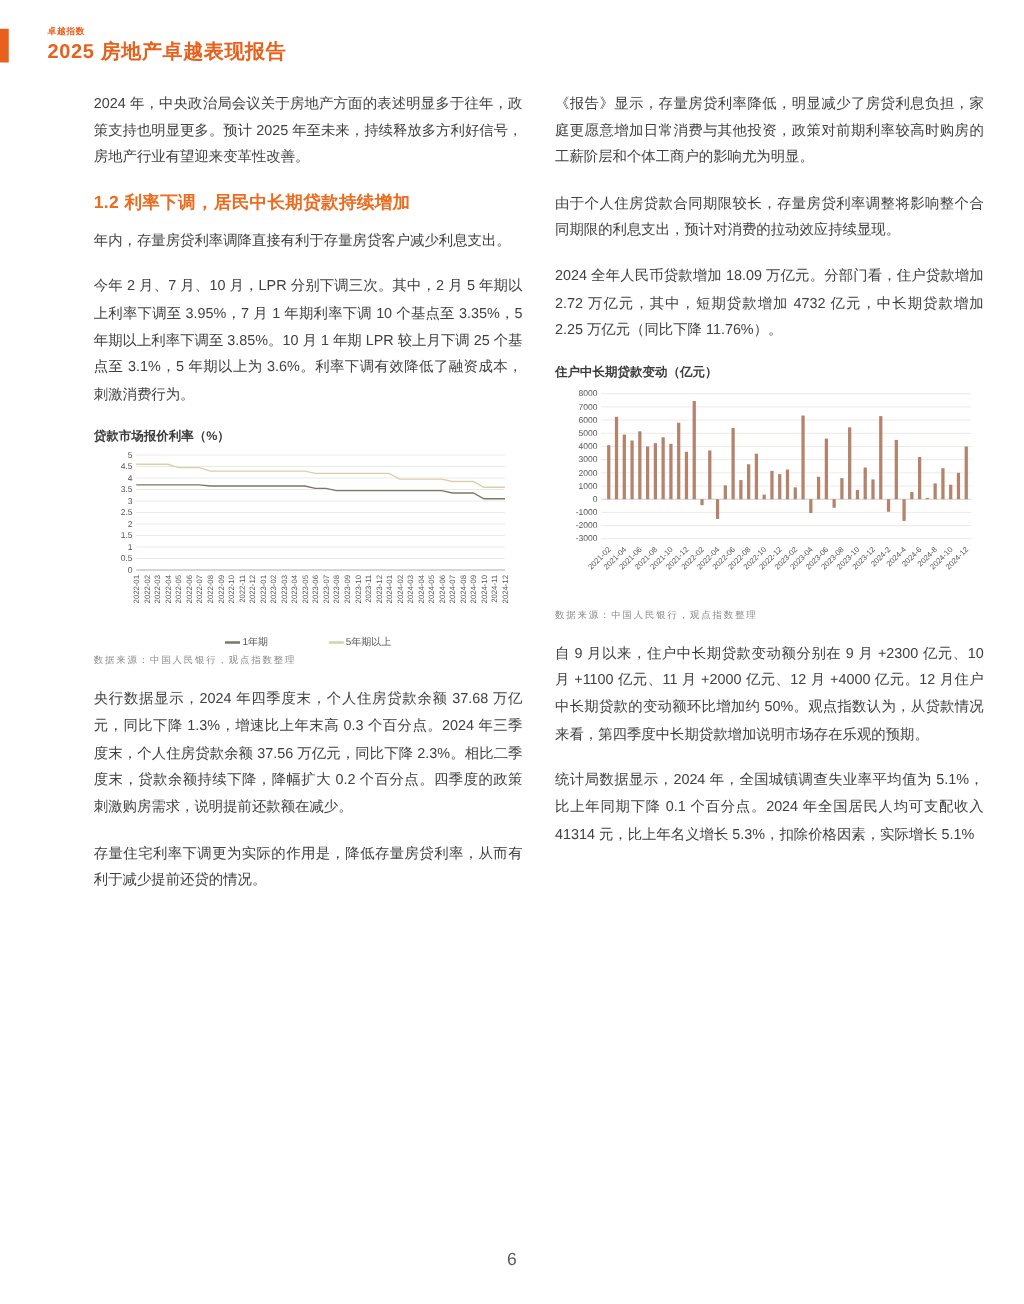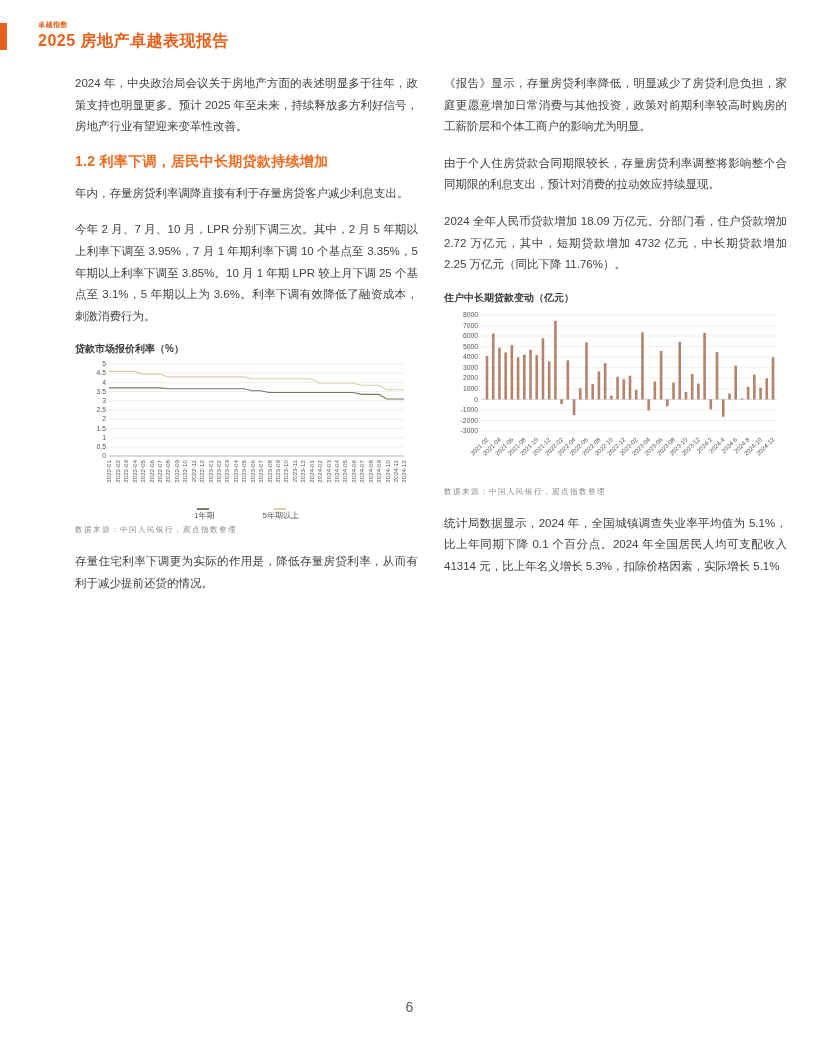--- a/index.html
+++ b/index.html
@@ -22,21 +22,21 @@
     margin:0 0 15px; color:#414141;
   }
   .col h2 {
     font-size:14px; font-weight:bold; color:#ed6b1e;
     margin:10px 0 12px; letter-spacing:.3px;
   }
   
   figure.chart { margin:6px 0 16px; }
   figcaption { font-size:10px; font-weight:bold; color:#3d3d3d; margin-bottom:2px; }
   .legend { display:flex; justify-content:center; gap:48px; margin-top:0; }
-  .legend .li { font-size:8px; color:#555; display:flex; align-items:center;flex-direction:column; }
+  .legend .li { font-size:8px; color:#555; display:flex; align-items:center; }
   .legend .sw { display:inline-block; width:12px; height:2px; margin-right:2px; }
   .source { font-size:7.5px; color:#8a8a8a; margin-top:4px; letter-spacing:1.5px; }
   svg { display:block; margin:0 auto; }
   
   footer { position:absolute; bottom:28px; left:0; width:100%; text-align:center; }
   .pagenum { font-size:14px; color:#5a5a5a; font-family:"Liberation Sans", sans-serif; }
 </style>
 </head>
 <body>
 
@@ -128,20 +128,21 @@
               <span>1年期</span>
             </span>
           <span class="li">
               <i class="sw" style="background: rgb(217, 208, 166);"></i>
               <span>5年期以上</span>
             </span>
         </div>
         <div class="source">数据来源：中国人民银行，观点指数整理</div>
       </figure>
 
+      <p>央行数据显示，2024 年四季度末，个人住房贷款余额 37.68 万亿元，同比下降 1.3%，增速比上年末高 0.3 个百分点。2024 年三季度末，个人住房贷款余额 37.56 万亿元，同比下降 2.3%。相比二季度末，贷款余额持续下降，降幅扩大 0.2 个百分点。四季度的政策刺激购房需求，说明提前还款额在减少。</p>
       <p>存量住宅利率下调更为实际的作用是，降低存量房贷利率，从而有利于减少提前还贷的情况。</p>
     </section>
 
     <section class="col">
       <p>《报告》显示，存量房贷利率降低，明显减少了房贷利息负担，家庭更愿意增加日常消费与其他投资，政策对前期利率较高时购房的工薪阶层和个体工商户的影响尤为明显。</p>
       <p>由于个人住房贷款合同期限较长，存量房贷利率调整将影响整个合同期限的利息支出，预计对消费的拉动效应持续显现。</p>
       <p>2024 全年人民币贷款增加 18.09 万亿元。分部门看，住户贷款增加 2.72 万亿元，其中，短期贷款增加 4732 亿元，中长期贷款增加 2.25 万亿元（同比下降 11.76%）。</p>
 
       <figure class="chart">
         <figcaption>住户中长期贷款变动（亿元）</figcaption>
@@ -238,20 +239,21 @@
             <text x="261.82608695652175" y="133" text-anchor="end" font-size="6.2" fill="#555" transform="rotate(-45 261.82608695652175 133)">2024-2</text>
             <text x="274.2608695652174" y="133" text-anchor="end" font-size="6.2" fill="#555" transform="rotate(-45 274.2608695652174 133)">2024-4</text>
             <text x="286.695652173913" y="133" text-anchor="end" font-size="6.2" fill="#555" transform="rotate(-45 286.695652173913 133)">2024-6</text>
             <text x="299.1304347826087" y="133" text-anchor="end" font-size="6.2" fill="#555" transform="rotate(-45 299.1304347826087 133)">2024-8</text>
             <text x="311.5652173913044" y="133" text-anchor="end" font-size="6.2" fill="#555" transform="rotate(-45 311.5652173913044 133)">2024-10</text>
             <text x="324" y="133" text-anchor="end" font-size="6.2" fill="#555" transform="rotate(-45 324 133)">2024-12</text>
           </svg>
         <div class="source">数据来源：中国人民银行，观点指数整理</div>
       </figure>
 
+      <p>自 9 月以来，住户中长期贷款变动额分别在 9 月 +2300 亿元、10 月 +1100 亿元、11 月 +2000 亿元、12 月 +4000 亿元。12 月住户中长期贷款的变动额环比增加约 50%。观点指数认为，从贷款情况来看，第四季度中长期贷款增加说明市场存在乐观的预期。</p>
       <p>统计局数据显示，2024 年，全国城镇调查失业率平均值为 5.1%，比上年同期下降 0.1 个百分点。2024 年全国居民人均可支配收入 41314 元，比上年名义增长 5.3%，扣除价格因素，实际增长 5.1%</p>
     </section>
 
   </main>
 
   <footer>
     <div class="pagenum">6</div>
   </footer>
 
 </div>

